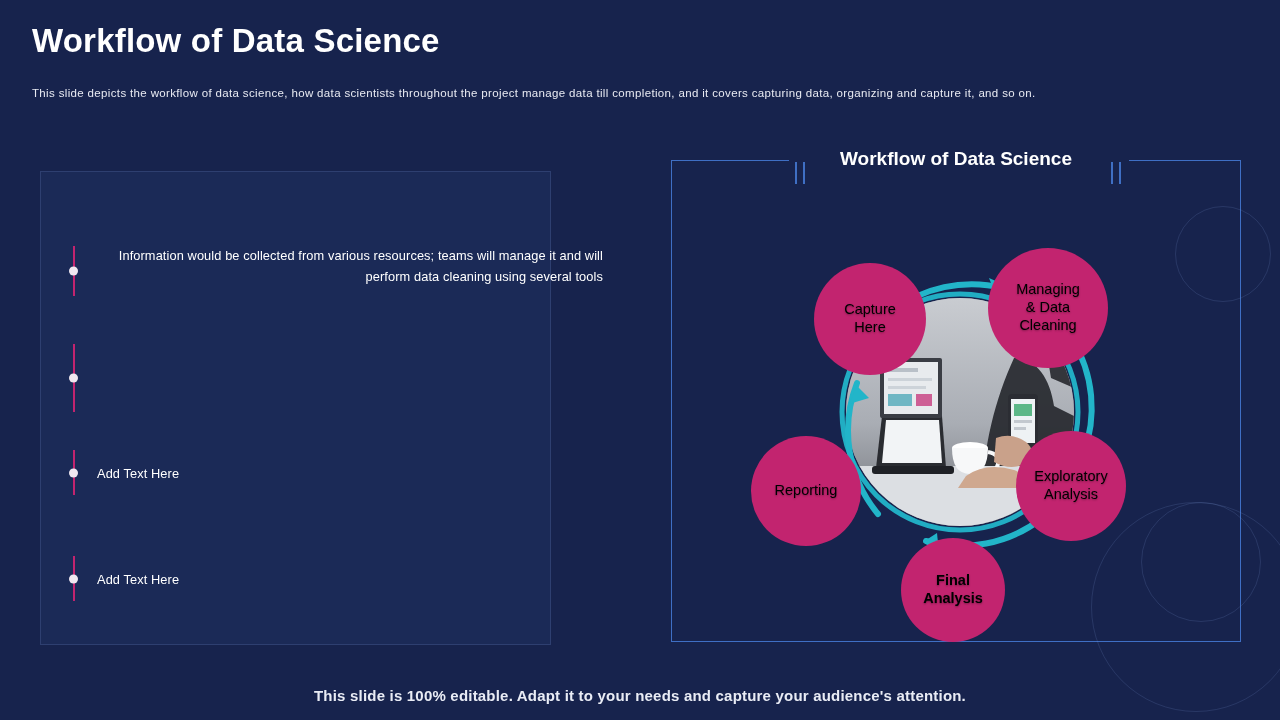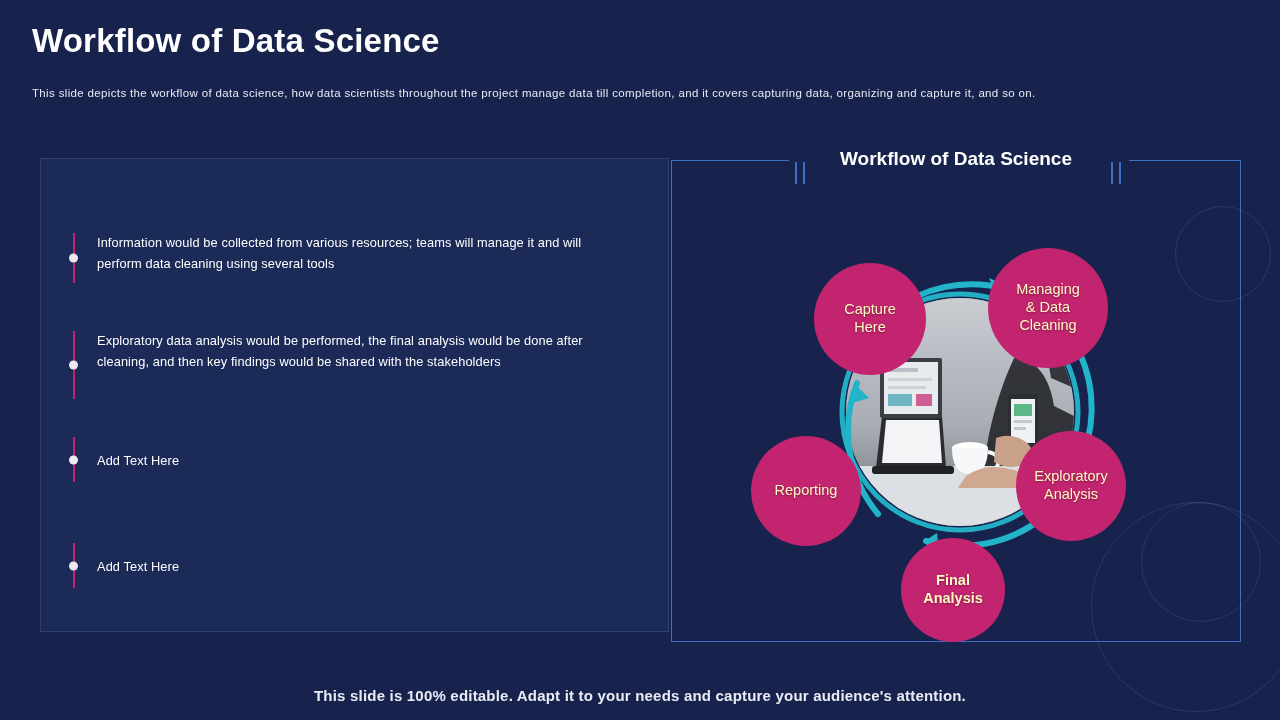--- a/index.html
+++ b/index.html
@@ -30,24 +30,25 @@
     width: 1130px;
     font-size: 11.5px;
     color: #e8eaf2;
     letter-spacing: 0.35px;
     line-height: 1.35;
   }
 
   
   #left-panel {
     position: absolute;
-    left: 40px; top: 158px;
-    width: 629px; height: 474px;
+    left: 40px; top: 171px;
+    width: 511px; height: 474px;
     background: #1b2a57;
     border: 1px solid #2e3f70;
+    text-align: right;
   }
   .bullet-row {
     position: absolute;
     left: 32px;
     width: 530px;
     display: flex;
     align-items: flex-start;
   }
   .bullet-bar {
     width: 2px;
@@ -129,21 +130,21 @@
     background: #8e9299;
   }
   .node {
     position: absolute;
     border-radius: 50%;
     background: #c2246f;
     display: flex;
     align-items: center;
     justify-content: center;
     text-align: center;
-    color: #fef9c3;
+    color: #000000;
     font-size: 14.5px;
     line-height: 1.22;
     font-weight: normal;
     text-shadow: 0 1px 2px rgba(0,0,0,0.35);
   }
   #node-capture { left: 73px;  top: 55px;  width: 112px; height: 112px; }
   #node-managing{ left: 247px; top: 40px;  width: 120px; height: 120px; }
   #node-explore { left: 275px; top: 223px; width: 110px; height: 110px; }
   #node-final   { left: 160px; top: 330px; width: 0; height: 0; font-weight: bold; }
   #node-final   { left: 160px; top: 330px; width: 104px; height: 104px; }
@@ -171,21 +172,20 @@
     <div class="bullet-bar" style="height:50px;">
       <div class="bullet-dot"></div>
     </div>
     <div class="bullet-text">Information would be collected from various resources; teams will manage it and will perform data cleaning using several tools</div>
   </div>
 
   <div class="bullet-row" style="top:172px;">
     <div class="bullet-bar" style="height:68px;">
       <div class="bullet-dot"></div>
     </div>
-    <div class="bullet-text">Exploratory data analysis would be performed, the final analysis would be done after cleaning, and then key findings would be shared with the stakeholders</div>
   </div>
 
   <div class="bullet-row" style="top:278px;">
     <div class="bullet-bar" style="height:45px;">
       <div class="bullet-dot"></div>
     </div>
     <div class="bullet-text" style="margin-top:14px;">Add Text Here</div>
   </div>
 
   <div class="bullet-row" style="top:384px;">

